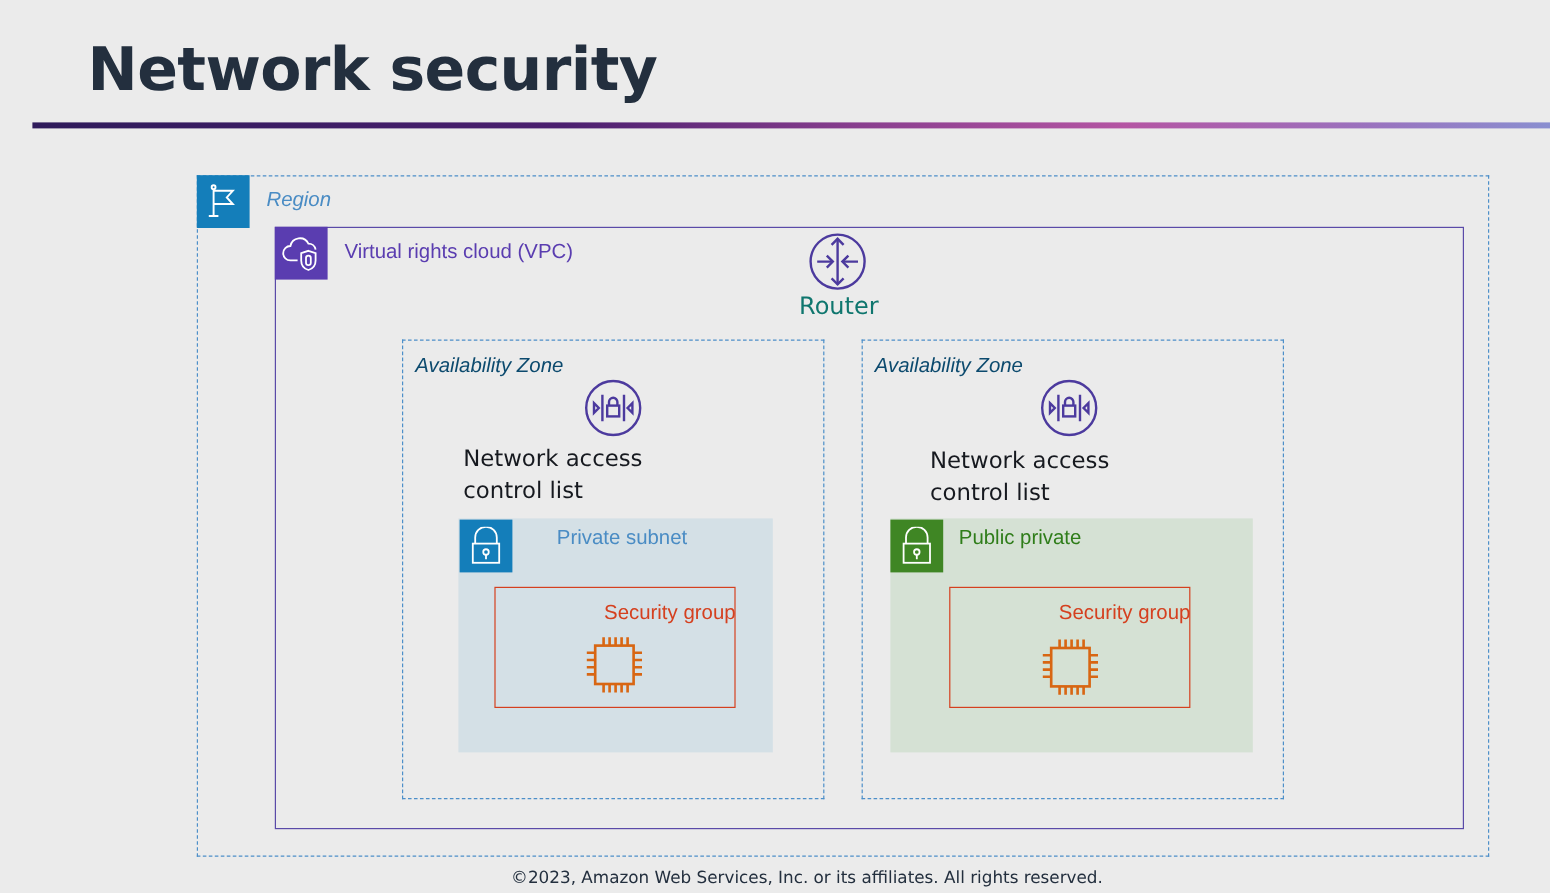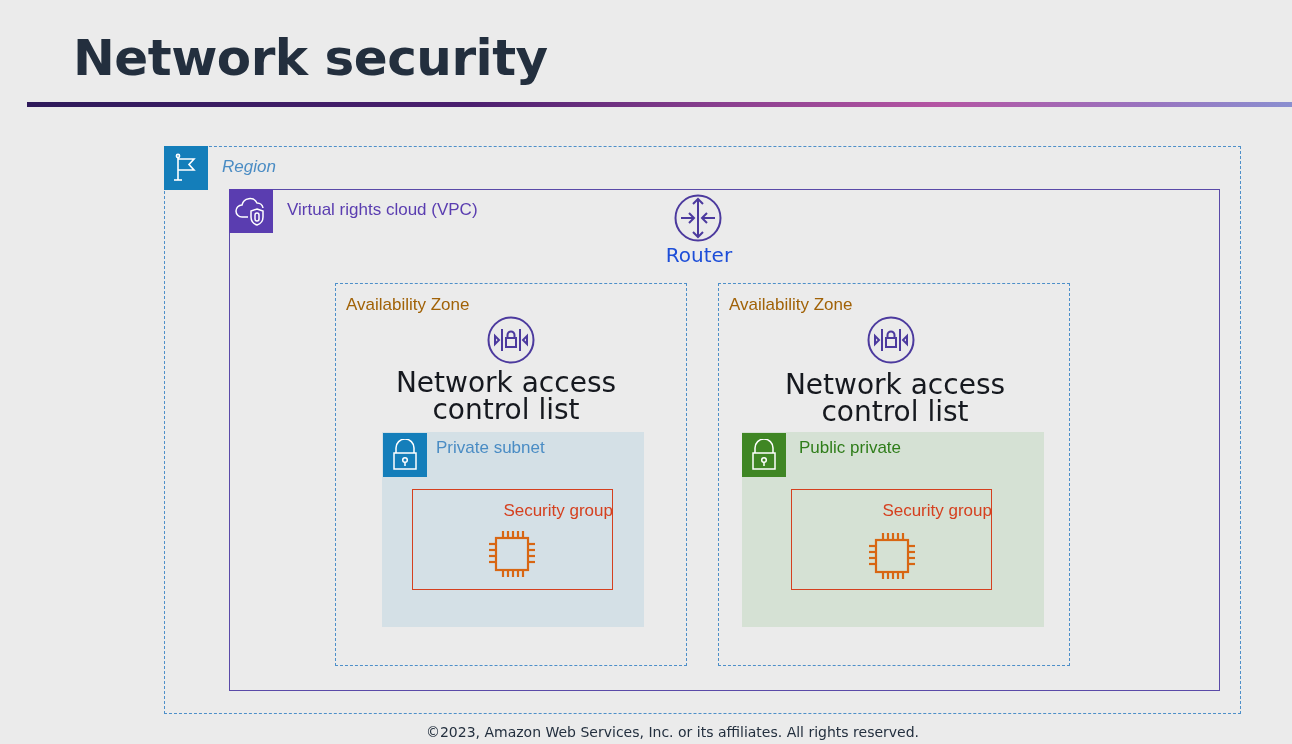--- a/index.html
+++ b/index.html
@@ -20,26 +20,26 @@
   
   .region { left:164px; top:146px; width:1077px; height:568px; border:1.5px dashed #4d8fc9; box-sizing:border-box; }
   .region-icon { left:164px; top:146px; width:44px; height:44px; background:#147eba; display:flex; align-items:center; justify-content:center; }
   .region-label { left:222px; top:157px; font-size:17px; color:#4a8cc4;font-style:italic; }
   
   .vpc { left:229px; top:189px; width:991px; height:502px; border:1.5px solid #5a4aa8; box-sizing:border-box; }
   .vpc-icon { left:229px; top:189px; width:44px; height:44px; background:#5a3db0; display:flex; align-items:center; justify-content:center; }
   .vpc-label { left:287px; top:200px; font-size:17px; color:#5a3db0; }
   
   .router-icon { left:674px; top:194px; width:48px; height:48px; }
-  .router-label { left:650px; top:243px; width:98px; text-align:center; font-family:"DejaVu Sans", sans-serif; font-size:20px; color:#1d4ed8; }
+  .router-label { left:650px; top:243px; width:98px; text-align:center; font-family:"DejaVu Sans", sans-serif; font-size:20px; color:#0f766e; }
   
   .az { width:352px; height:383px; top:283px; border:1.5px dashed #4d8fc9; box-sizing:border-box; }
-  .az-label { font-size:17px; color:#a16207; }
+  .az-label { font-size:17px; color:#0c4a6e;font-style:italic; }
   .nacl-icon { width:48px; height:48px; }
-  .nacl-label { width:240px; text-align:center; font-family:"DejaVu Sans", sans-serif; font-size:28px; line-height:27px; color:#16191f; }
+  .nacl-label { width:240px; text-align:left; font-family:"DejaVu Sans", sans-serif; font-size:19px; line-height:27px; color:#16191f; }
   
   .subnet { top:432px; height:195px; }
   .subnet-private { left:382px; width:262px; background:#d4e0e6; }
   .subnet-public { left:742px; width:302px; background:#d5e1d4; }
   .subnet-icon { top:433px; width:44px; height:44px; display:flex; align-items:center; justify-content:center; }
   .subnet-label { top:438px; font-size:17px; }
   
   .sg { top:489px; width:201px; height:101px; border:1.5px solid #d5401f; box-sizing:border-box; }
   .sg-label { font-size:17px; color:#d5401f; width:201px; text-align:right; }
   .chip { width:52px; height:52px; }
@@ -106,21 +106,21 @@
 </div>
 <div class="abs subnet subnet-private"></div>
 <div class="abs subnet-icon" style="left:383px; background:#147eba;">
   <svg width="28" height="32" viewBox="0 0 28 32" fill="none" stroke="#fff" stroke-width="1.5">
     <path d="M5 14 V9 a9 9 0 0 1 18 0 V14"></path>
     <rect x="3" y="14" width="22" height="16"></rect>
     <circle cx="14" cy="21" r="2.3"></circle>
     <line x1="14" y1="23.3" x2="14" y2="27"></line>
   </svg>
 </div>
-<div class="abs subnet-label" style="left:436px; color:#4a8cc4;">Private subnet</div>
+<div class="abs subnet-label" style="left:464px; color:#4a8cc4;">Private subnet</div>
 <div class="abs sg" style="left:412px;"></div>
 <div class="abs sg-label" style="left:412px; top:501px;">Security group</div>
 <div class="abs chip" style="left:486px; top:528px;">
   <svg width="52" height="52" viewBox="0 0 52 52" fill="none" stroke="#d86613" stroke-width="2.2">
     <rect x="10" y="10" width="32" height="32"></rect>
     <g>
       <line x1="17" y1="3" x2="17" y2="10"></line>
         <line x1="22" y1="3" x2="22" y2="10"></line>
         <line x1="27" y1="3" x2="27" y2="10"></line>
         <line x1="32" y1="3" x2="32" y2="10"></line>

